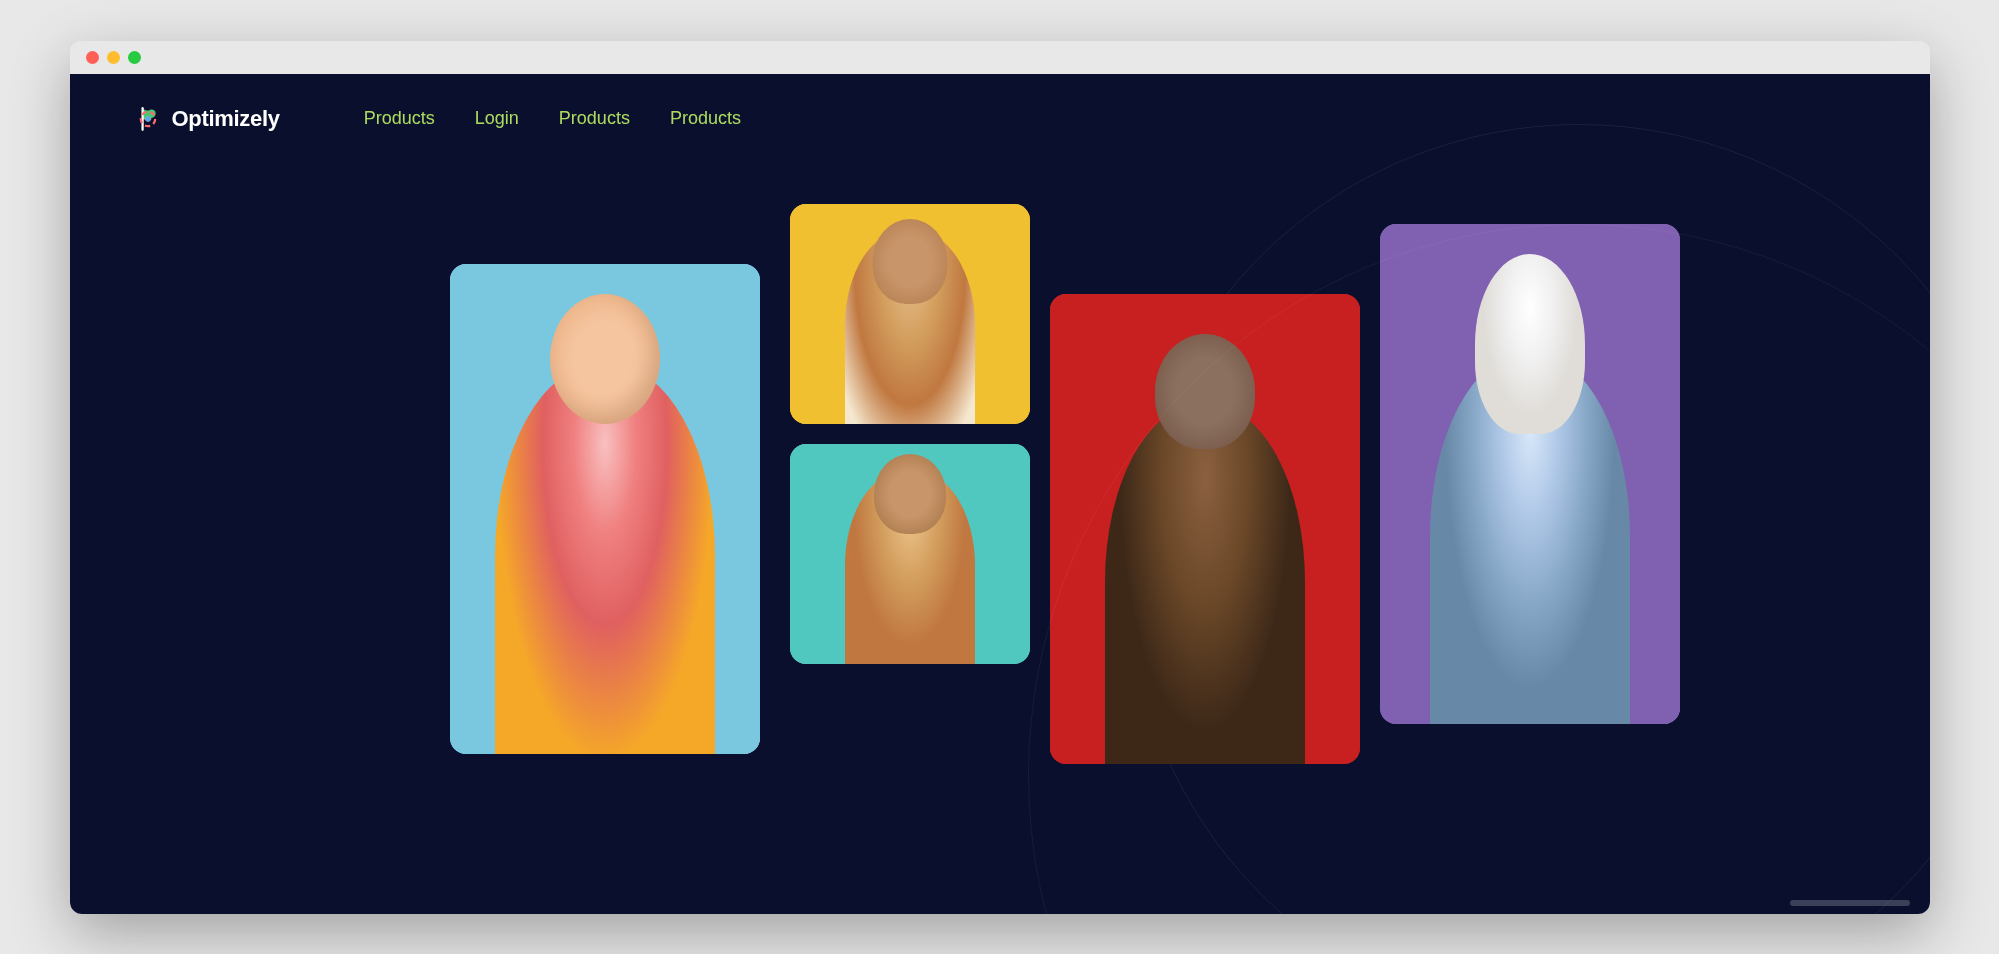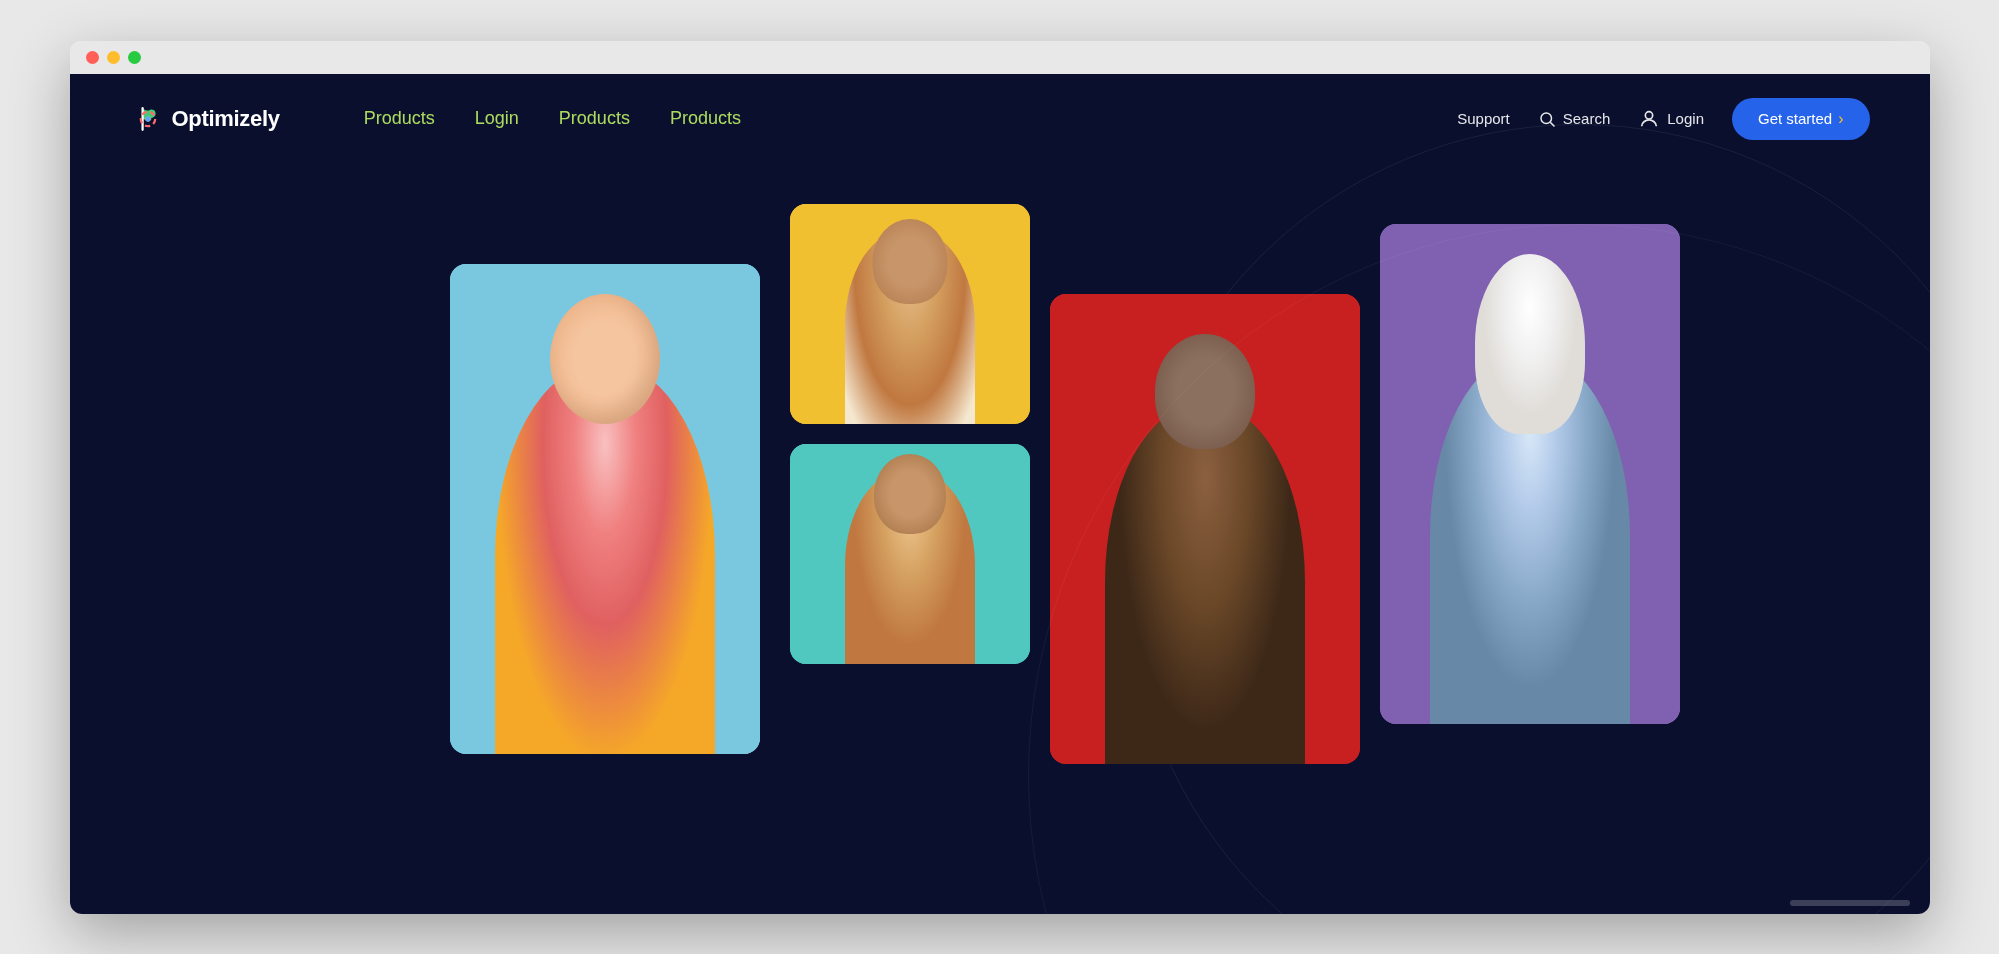--- a/index.html
+++ b/index.html
@@ -438,44 +438,20 @@
         <span class="logo-text">Optimizely</span>
       </div>
 
       <div class="nav-links">
         <span class="nav-link">Products</span>
         <span class="nav-link">Login</span>
         <span class="nav-link">Products</span>
         <span class="nav-link">Products</span>
       </div>
 
-      <div class="nav-right">
-        <span class="nav-support">Support</span>
-
-        <div class="nav-search">
-          <svg class="search-icon-svg" viewBox="0 0 24 24">
-            <circle cx="11" cy="11" r="7"></circle>
-            <line x1="16.5" y1="16.5" x2="22" y2="22"></line>
-          </svg>
-          <span>Search</span>
-        </div>
-
-        <div class="nav-login">
-          <svg class="user-icon-svg" viewBox="0 0 24 24">
-            <circle cx="12" cy="8" r="4"></circle>
-            <path d="M4 20 C4 16 8 13 12 13 C16 13 20 16 20 20"></path>
-          </svg>
-          <span>Login</span>
-        </div>
-
-        <button class="btn-get-started">
-          <span>Get started</span>
-          <span class="arrow-icon">›</span>
-        </button>
-      </div>
     </nav>
 
     <div class="hero-area">
       <div class="photos-grid">
 
         <div class="photo-card card-left-main">
           <div class="img-placeholder img-pink-hair"></div>
         </div>
 
         <div class="photo-card card-top-center">

